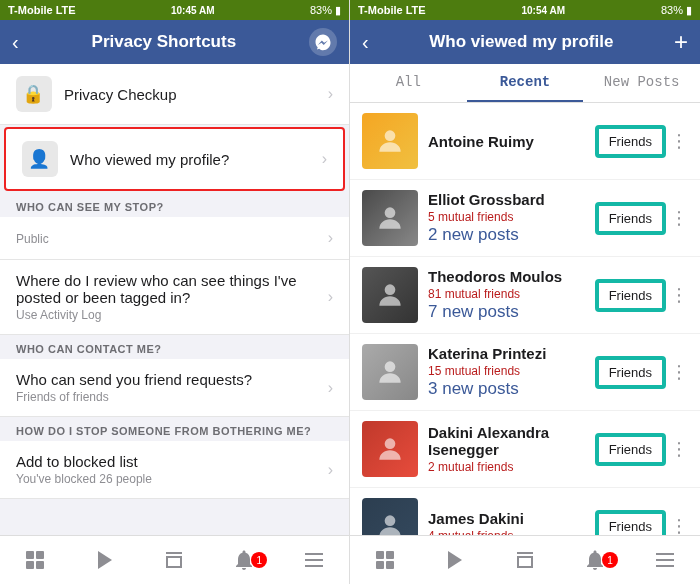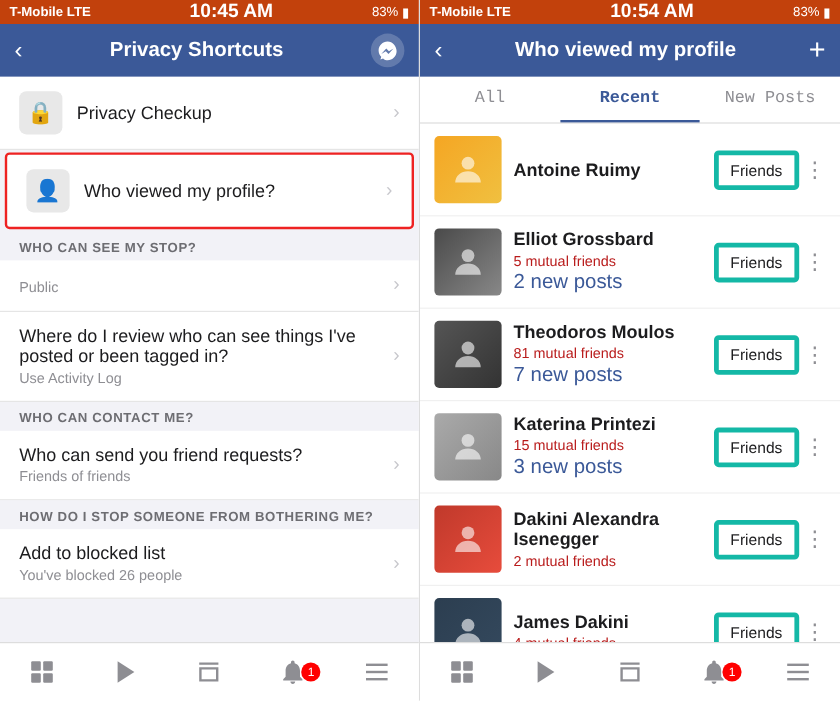--- a/index.html
+++ b/index.html
@@ -27,35 +27,35 @@
       width: 350px;
       height: 584px;
       display: flex;
       flex-direction: column;
       background: #fff;
     }
 
     
     .status-bar {
       height: 20px;
-      background: #c2410c;
+      background: #4d7c0f;
       display: flex;
       align-items: center;
       justify-content: space-between;
       padding: 0 8px;
       flex-shrink: 0;
     }
     .status-bar-left {
       color: #fff;
       font-size: 11px;
       font-weight: 600;
     }
     .status-bar-center {
       color: #fff;
-      font-size: 16px;
+      font-size: 10px;
       font-weight: 600;
     }
     .status-bar-right {
       color: #fff;
       font-size: 11px;
       display: flex;
       align-items: center;
       gap: 3px;
     }
 

